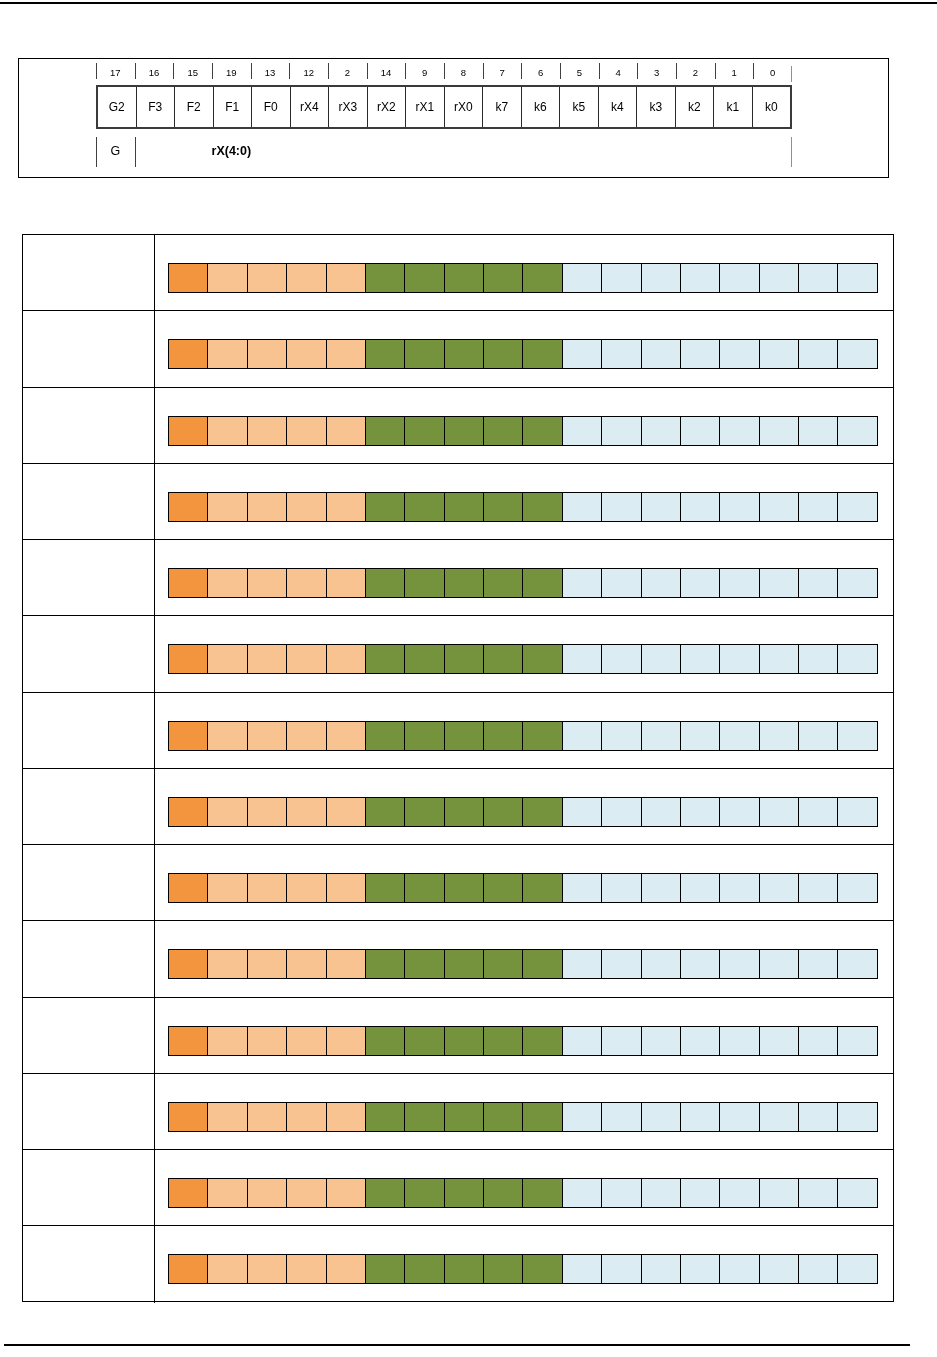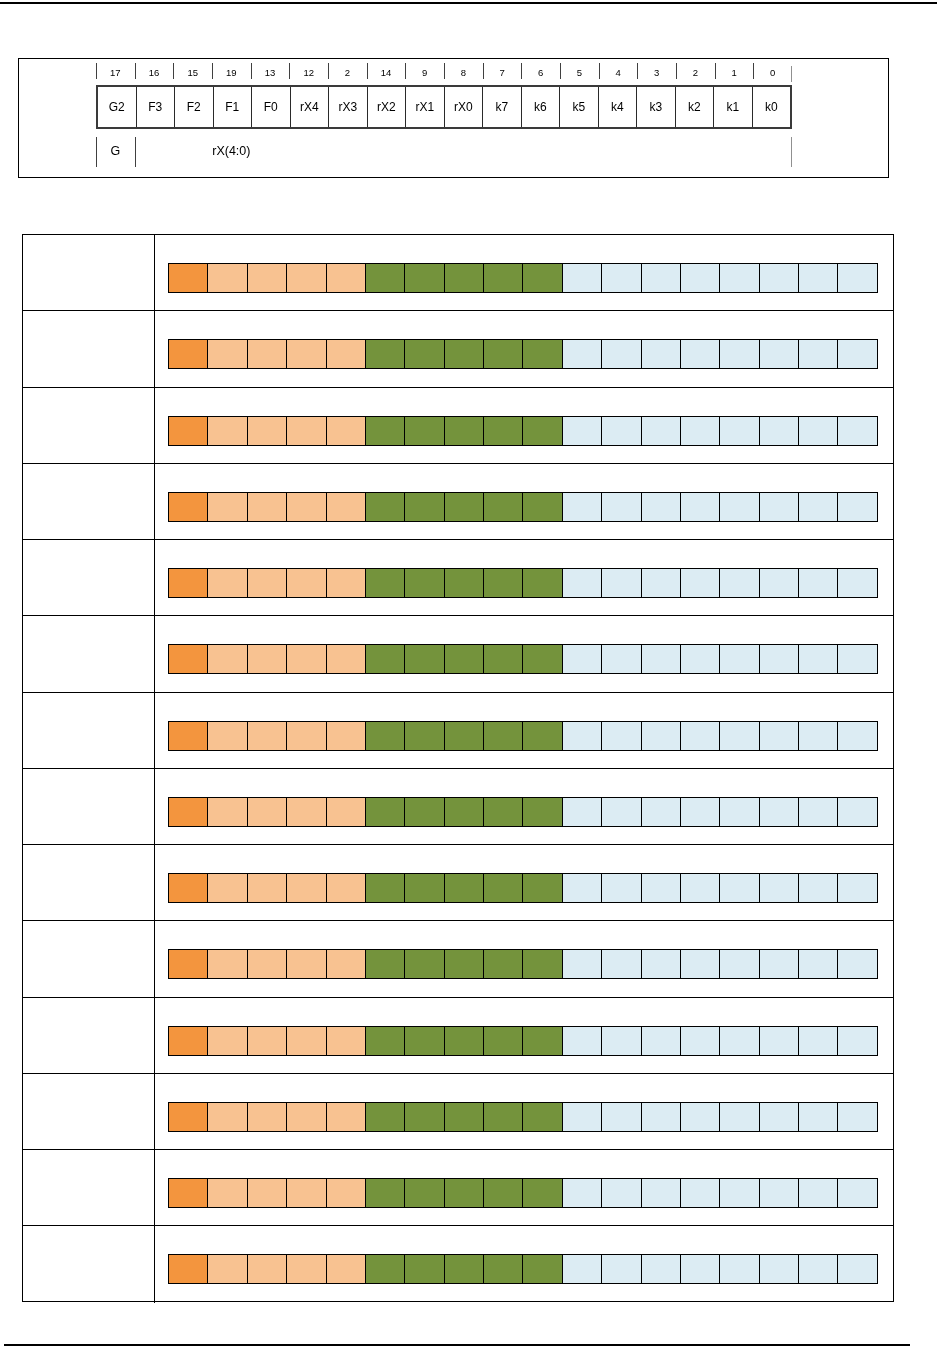--- a/index.html
+++ b/index.html
@@ -242,21 +242,21 @@
         <div class="bf-bit-cell">k5</div>
         <div class="bf-bit-cell">k4</div>
         <div class="bf-bit-cell">k3</div>
         <div class="bf-bit-cell">k2</div>
         <div class="bf-bit-cell">k1</div>
         <div class="bf-bit-cell">k0</div>
       </div>
 
     <div class="bf-group-row" id="bf-group-row">
       <div class="bf-group-cell" style="flex: 0 0 5.55556%;">G</div>
-        <div class="bf-group-cell" style="flex: 0 0 27.7778%;">rX(4:0)</div>
+        <div class="bf-group-cell" style="flex: 0 0 27.7778%; font-weight: bold;">rX(4:0)</div>
         <div class="bf-group-end"></div>
     </div>
 
   </div>
 </div>
 
 <div class="rows-table" id="rows-table">
     <div class="tbl-row">
       <div class="row-label-cell"></div>
       <div class="row-bar-cell">

